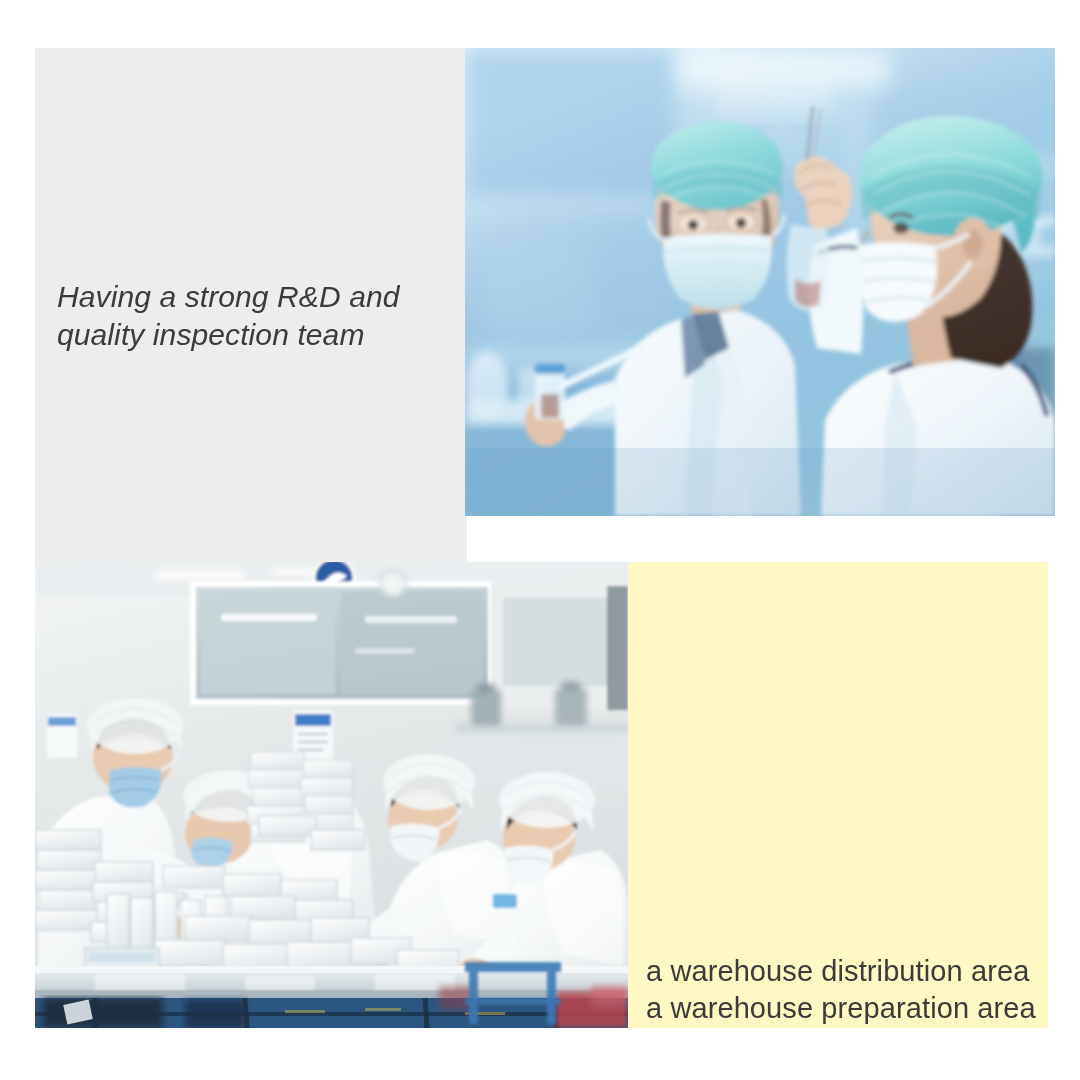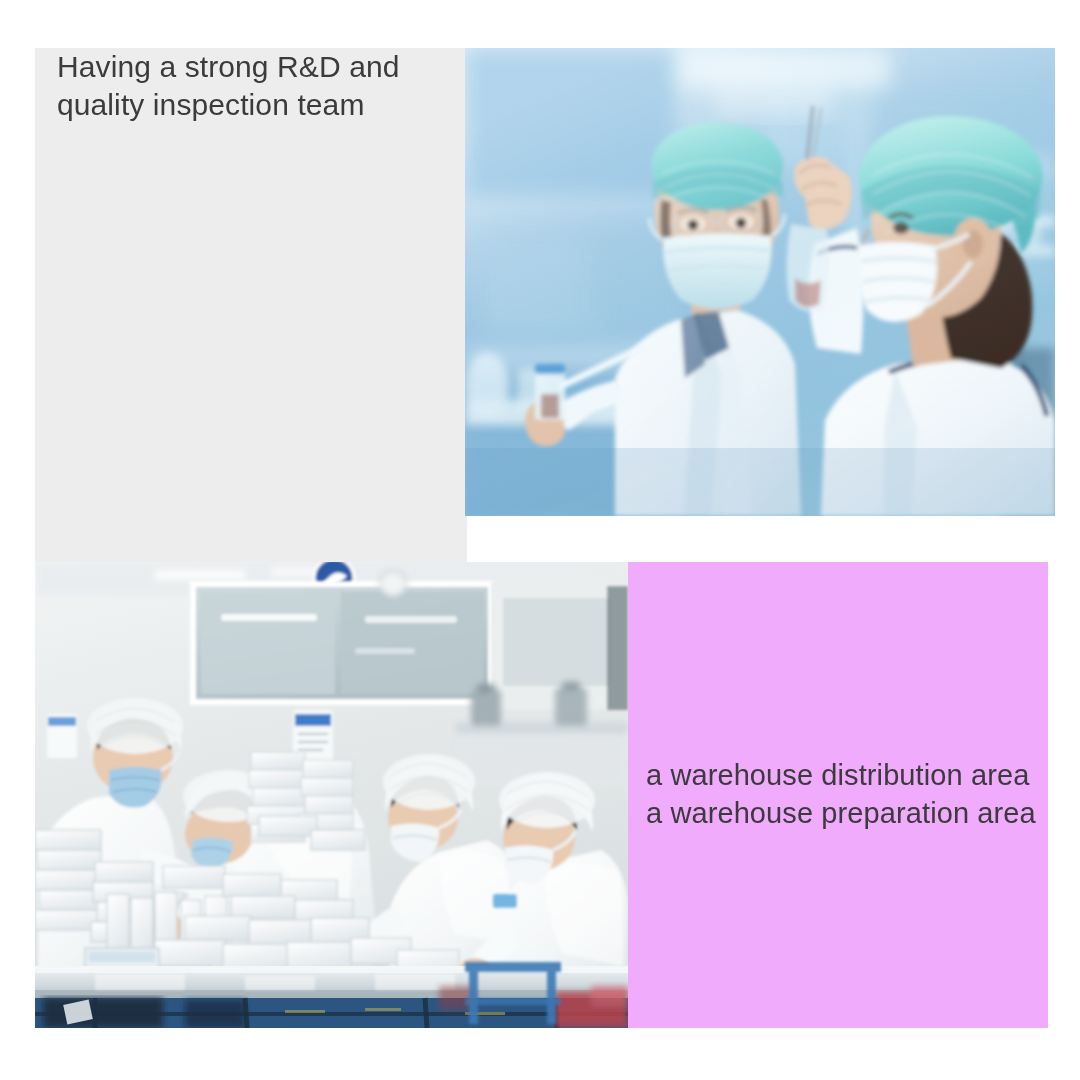--- a/index.html
+++ b/index.html
@@ -22,20 +22,22 @@
     width: 1080px;
     height: 540px;
   }
   #top-caption-panel {
     position: absolute;
     left: 35px; top: 48px;
     width: 432px;
     height: 536px;
     background: #ededed;
     display: flex;
+    align-items: center;
+    font-style: italic;
   }
   #top-caption-text {
     padding-left: 22px;
     padding-right: 10px;
     color: #3b3b3b;
     font-size: 30px;
     font-weight: 300;
     line-height: 1.28;
     letter-spacing: 0.1px;
     white-space: pre-line;
@@ -55,23 +57,23 @@
     position: absolute;
     left: 0; top: 540px;
     width: 1080px;
     height: 540px;
   }
   #bottom-caption-panel {
     position: absolute;
     left: 628px; top: 22px;
     width: 420px;
     height: 466px;
-    background: #f0abfc;
+    background: #fef9c3;
     display: flex;
-    align-items: center;
+    align-items: flex-end;
   }
   #bottom-caption-text {
     padding-left: 18px;
     padding-right: 8px;
     color: #3b3b3b;
     font-size: 29px;
     font-weight: 300;
     line-height: 1.3;
     letter-spacing: 0.1px;
     white-space: pre-line;

